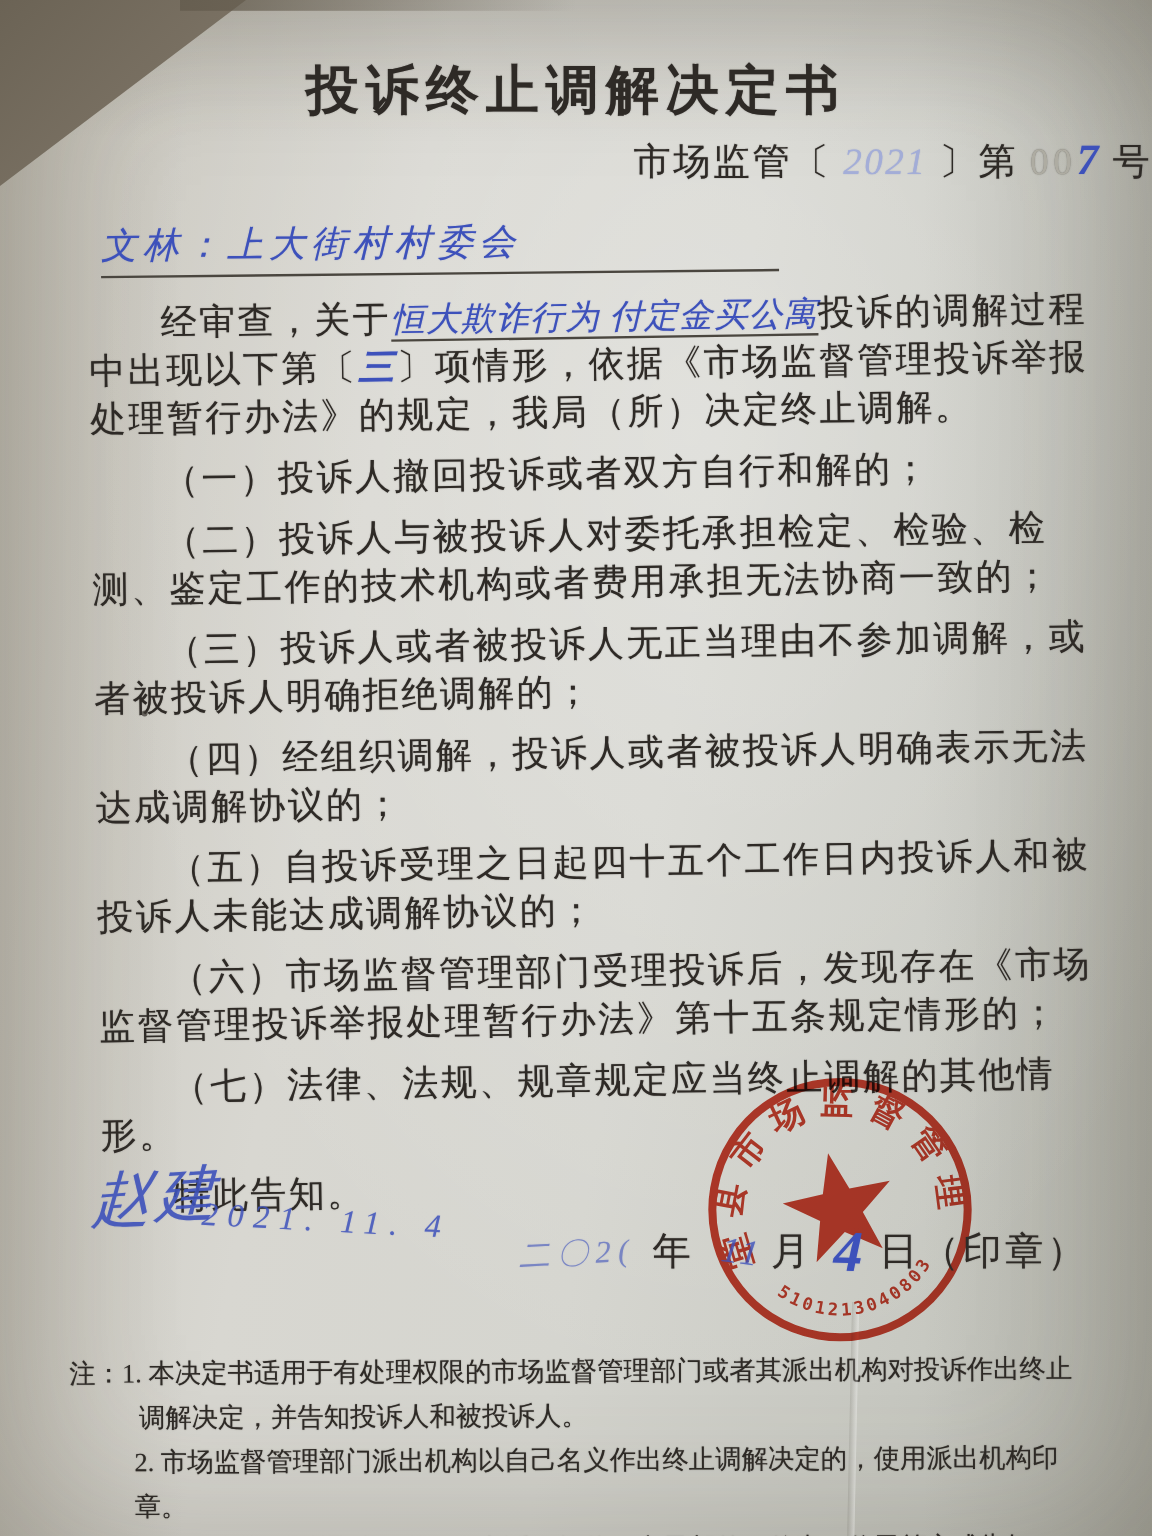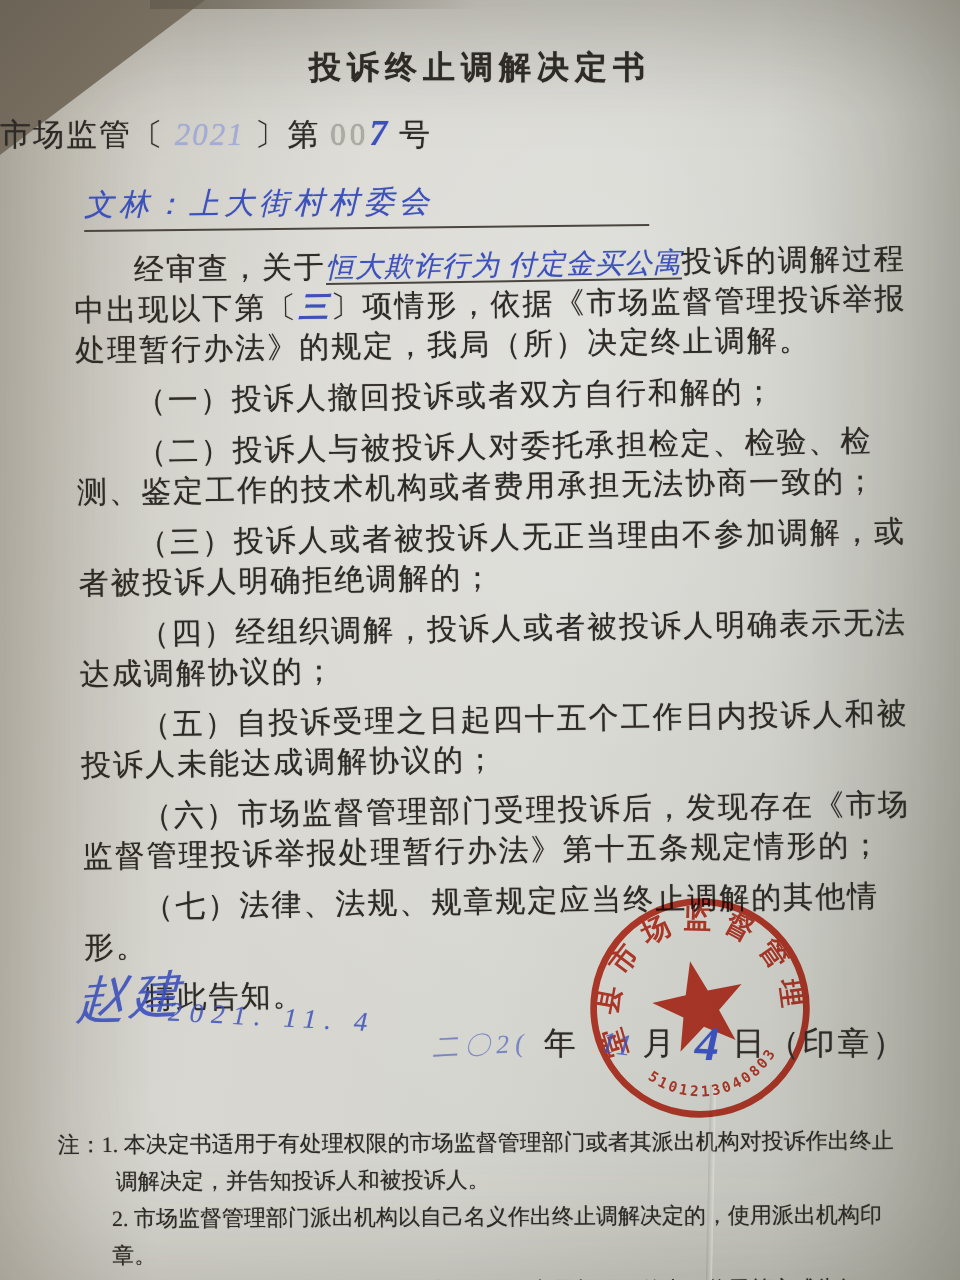--- a/index.html
+++ b/index.html
@@ -24,24 +24,24 @@
   }
   .crease-v{
     position:absolute;left:708px;top:1085px;width:6px;height:195px;
     background:linear-gradient(to right,rgba(40,35,25,.12),rgba(255,255,255,.35));
     transform:rotate(1.2deg);
   }
   
   .ink{color:#2e2a26;text-shadow:0 0 1px rgba(46,42,38,.55);}
   .title{
     position:absolute;left:0;top:46px;width:960px;text-align:center;
-    font-size:32px;font-weight:bold;letter-spacing:6px;margin:0;
+    font-size:44px;font-weight:bold;letter-spacing:6px;margin:0;
   }
   .subtitle{
-    position:absolute;left:0;top:112px;width:960px;text-align:left;
+    position:absolute;left:0;top:112px;width:960px;text-align:right;
     font-size:31px;letter-spacing:2px;
   }
   .hand{color:#3d51bb;font-style:italic;text-shadow:0 0 1px rgba(61,81,187,.45);}
   .hand-faint{color:#93a0da;opacity:.75;}
   .serial-faint{color:#aeaca2;letter-spacing:4px;}
   .addressee{
     position:absolute;left:84px;top:182px;width:565px;
     border-bottom:2.5px solid #4a463f;transform:rotate(-0.6deg);
     font-size:30px;letter-spacing:5px;padding-bottom:4px;
   }

